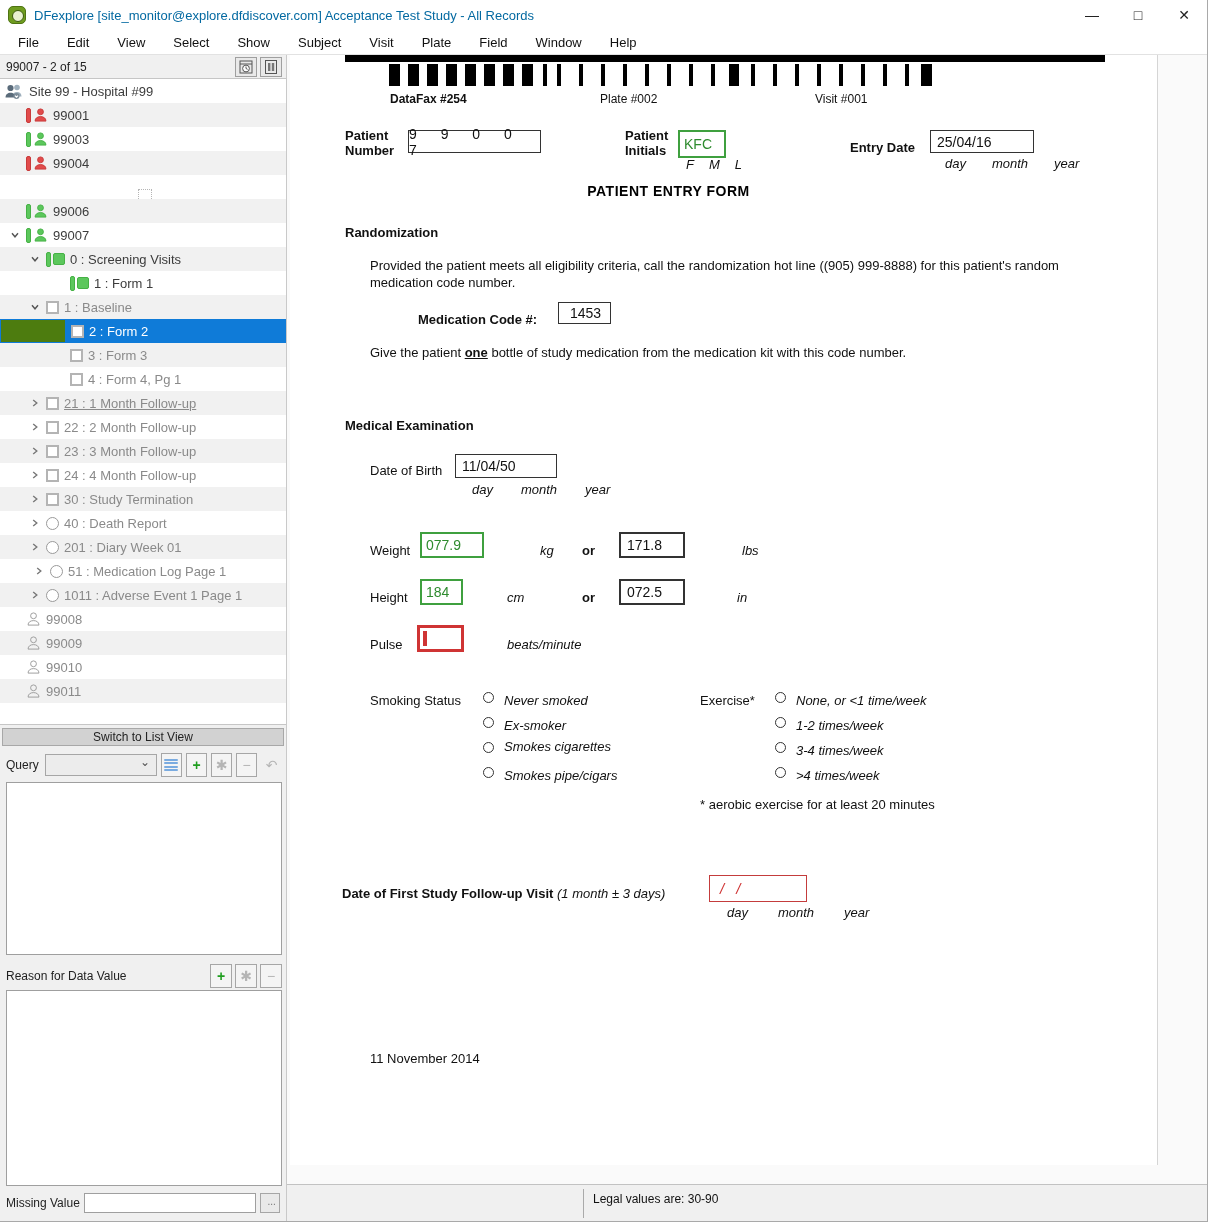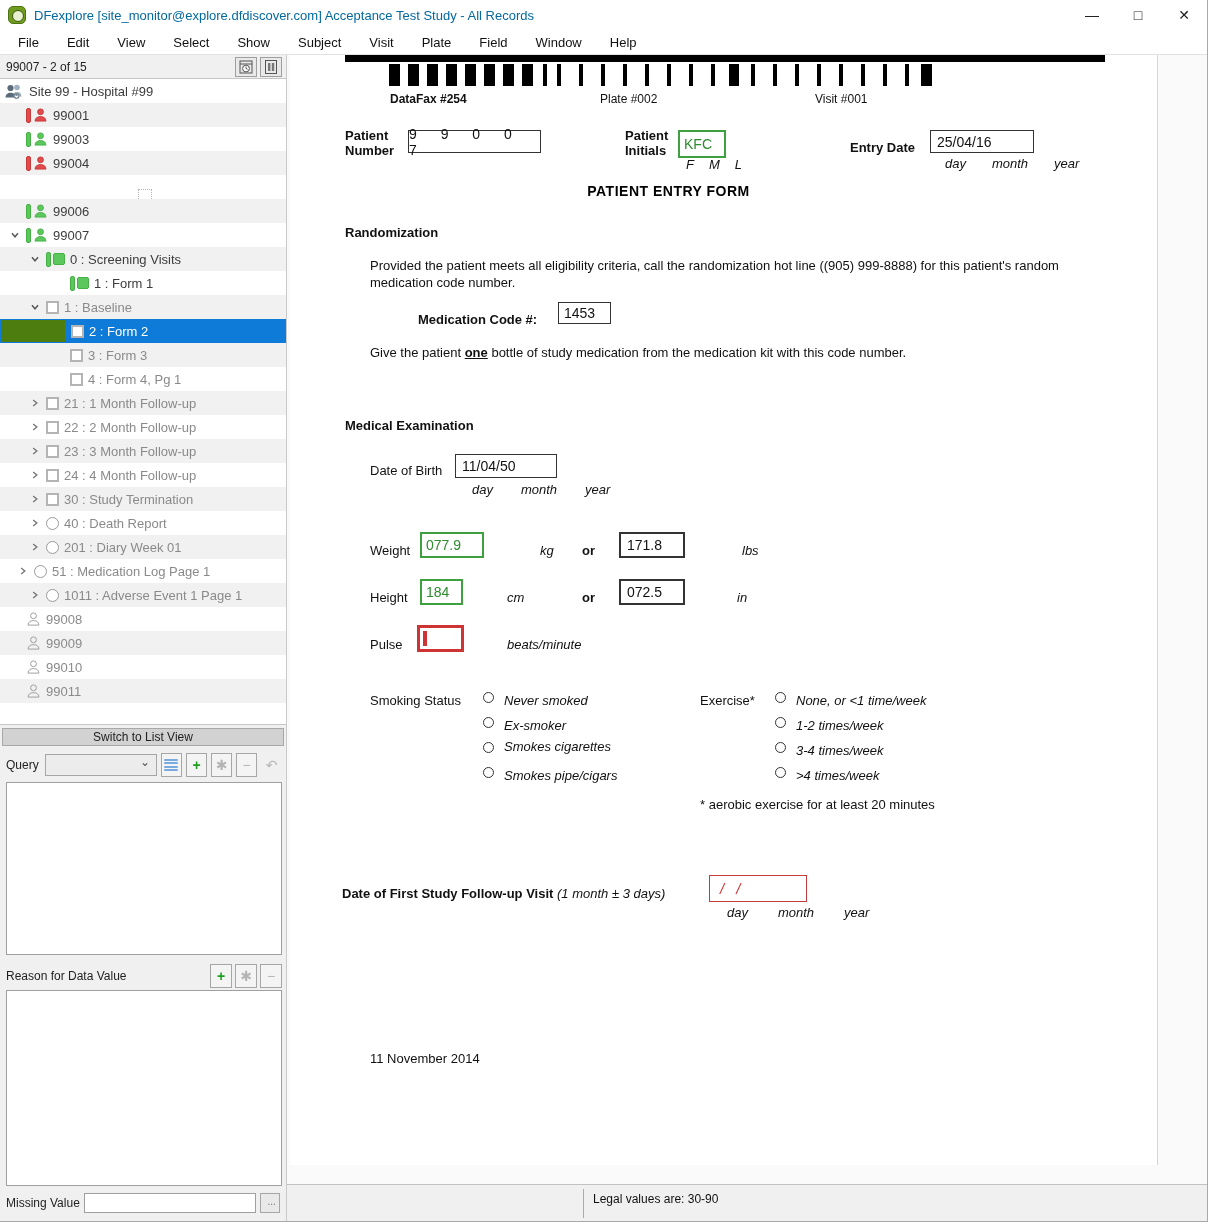--- a/index.html
+++ b/index.html
@@ -275,98 +275,98 @@
               <span style="display:inline-block;width:13px;height:13px;background:#fff;border:2px solid #b4b4b4;"></span>
             </span>
             <span class="tlabel">3 : Form 3</span>
           </div>
           <div class="tree-row muted" style="padding-left: 70px;">
             <span class="ticon">
               <span style="display:inline-block;width:13px;height:13px;background:#fff;border:2px solid #b4b4b4;"></span>
             </span>
             <span class="tlabel">4 : Form 4, Pg 1</span>
           </div>
+          <div class="tree-row stripe muted" style="padding-left: 28px; text-decoration: underline;">
+            <span class="chev">
+              <svg width="10" height="10" viewBox="0 0 10 10">
+                <path d="M3.2 2 L6.8 5 L3.2 8" fill="none" stroke="#777" stroke-width="1.4"></path>
+              </svg>
+            </span>
+            <span class="ticon">
+              <span style="display:inline-block;width:13px;height:13px;background:#fff;border:2px solid #b4b4b4;"></span>
+            </span>
+            <span class="tlabel">21 : 1 Month Follow-up</span>
+          </div>
+          <div class="tree-row muted" style="padding-left: 28px;">
+            <span class="chev">
+              <svg width="10" height="10" viewBox="0 0 10 10">
+                <path d="M3.2 2 L6.8 5 L3.2 8" fill="none" stroke="#777" stroke-width="1.4"></path>
+              </svg>
+            </span>
+            <span class="ticon">
+              <span style="display:inline-block;width:13px;height:13px;background:#fff;border:2px solid #b4b4b4;"></span>
+            </span>
+            <span class="tlabel">22 : 2 Month Follow-up</span>
+          </div>
           <div class="tree-row stripe muted" style="padding-left: 28px;">
             <span class="chev">
               <svg width="10" height="10" viewBox="0 0 10 10">
                 <path d="M3.2 2 L6.8 5 L3.2 8" fill="none" stroke="#777" stroke-width="1.4"></path>
               </svg>
             </span>
             <span class="ticon">
               <span style="display:inline-block;width:13px;height:13px;background:#fff;border:2px solid #b4b4b4;"></span>
             </span>
-            <span class="tlabel">21 : 1 Month Follow-up</span>
+            <span class="tlabel">23 : 3 Month Follow-up</span>
           </div>
           <div class="tree-row muted" style="padding-left: 28px;">
             <span class="chev">
               <svg width="10" height="10" viewBox="0 0 10 10">
                 <path d="M3.2 2 L6.8 5 L3.2 8" fill="none" stroke="#777" stroke-width="1.4"></path>
               </svg>
             </span>
             <span class="ticon">
               <span style="display:inline-block;width:13px;height:13px;background:#fff;border:2px solid #b4b4b4;"></span>
             </span>
-            <span class="tlabel">22 : 2 Month Follow-up</span>
+            <span class="tlabel">24 : 4 Month Follow-up</span>
           </div>
           <div class="tree-row stripe muted" style="padding-left: 28px;">
             <span class="chev">
               <svg width="10" height="10" viewBox="0 0 10 10">
                 <path d="M3.2 2 L6.8 5 L3.2 8" fill="none" stroke="#777" stroke-width="1.4"></path>
               </svg>
             </span>
             <span class="ticon">
               <span style="display:inline-block;width:13px;height:13px;background:#fff;border:2px solid #b4b4b4;"></span>
             </span>
-            <span class="tlabel">23 : 3 Month Follow-up</span>
+            <span class="tlabel">30 : Study Termination</span>
           </div>
           <div class="tree-row muted" style="padding-left: 28px;">
             <span class="chev">
               <svg width="10" height="10" viewBox="0 0 10 10">
                 <path d="M3.2 2 L6.8 5 L3.2 8" fill="none" stroke="#777" stroke-width="1.4"></path>
               </svg>
             </span>
             <span class="ticon">
-              <span style="display:inline-block;width:13px;height:13px;background:#fff;border:2px solid #b4b4b4;"></span>
-            </span>
-            <span class="tlabel">24 : 4 Month Follow-up</span>
+              <span style="display:inline-block;width:13px;height:13px;background:#fff;border:1px solid #9a9a9a;border-radius:50%;"></span>
+            </span>
+            <span class="tlabel">40 : Death Report</span>
           </div>
           <div class="tree-row stripe muted" style="padding-left: 28px;">
             <span class="chev">
               <svg width="10" height="10" viewBox="0 0 10 10">
                 <path d="M3.2 2 L6.8 5 L3.2 8" fill="none" stroke="#777" stroke-width="1.4"></path>
               </svg>
             </span>
             <span class="ticon">
-              <span style="display:inline-block;width:13px;height:13px;background:#fff;border:2px solid #b4b4b4;"></span>
-            </span>
-            <span class="tlabel">30 : Study Termination</span>
-          </div>
-          <div class="tree-row muted" style="padding-left: 28px;">
-            <span class="chev">
-              <svg width="10" height="10" viewBox="0 0 10 10">
-                <path d="M3.2 2 L6.8 5 L3.2 8" fill="none" stroke="#777" stroke-width="1.4"></path>
-              </svg>
-            </span>
-            <span class="ticon">
               <span style="display:inline-block;width:13px;height:13px;background:#fff;border:1px solid #9a9a9a;border-radius:50%;"></span>
             </span>
-            <span class="tlabel">40 : Death Report</span>
-          </div>
-          <div class="tree-row stripe muted" style="padding-left: 28px;">
-            <span class="chev">
-              <svg width="10" height="10" viewBox="0 0 10 10">
-                <path d="M3.2 2 L6.8 5 L3.2 8" fill="none" stroke="#777" stroke-width="1.4"></path>
-              </svg>
-            </span>
-            <span class="ticon">
-              <span style="display:inline-block;width:13px;height:13px;background:#fff;border:1px solid #9a9a9a;border-radius:50%;"></span>
-            </span>
             <span class="tlabel">201 : Diary Week 01</span>
           </div>
-          <div class="tree-row muted" style="padding-left: 16px;">
+          <div class="tree-row muted" style="padding-left: 32px;">
             <span class="chev">
               <svg width="10" height="10" viewBox="0 0 10 10">
                 <path d="M3.2 2 L6.8 5 L3.2 8" fill="none" stroke="#777" stroke-width="1.4"></path>
               </svg>
             </span>
             <span class="ticon">
               <span style="display:inline-block;width:13px;height:13px;background:#fff;border:1px solid #9a9a9a;border-radius:50%;"></span>
             </span>
             <span class="tlabel">51 : Medication Log Page 1</span>
           </div>
@@ -492,21 +492,21 @@
           <span>day</span>
             <span>month</span>
             <span>year</span>
         </div>
 
         <div class="abs bold" style="left:0; right:110px; top:128px; text-align:center; font-size:14px; letter-spacing:0.5px;">PATIENT ENTRY FORM</div>
 
         <div class="abs f13 bold" style="left:55px; top:170px;">Randomization</div>
         <div class="abs f13" style="left:80px; top:202px; width:706px; line-height:17px;">Provided the patient meets all eligibility criteria, call the randomization hot line ((905) 999-8888) for this patient's random medication code number.</div>
         <div class="abs f13 bold" style="left:128px; top:257px;">Medication Code #:</div>
-        <div class="abs field-box" style="left:268px; top:247px; width:53px; height:22px; padding-left:5px;">1453</div>
+        <div class="abs field-box" style="left:268px; top:247px; width:53px; height:22px; padding-left:11px;">1453</div>
         <div class="abs f13" style="left:80px; top:290px;">
           <span>Give the patient </span><span class="bold" style="text-decoration:underline;">one</span><span> bottle of study medication from the medication kit with this code number.</span>
         </div>
 
         <div class="abs f13 bold" style="left:55px; top:363px;">Medical Examination</div>
 
         <div class="abs f13" style="left:80px; top:408px;">Date of Birth</div>
         <div class="abs field-box" style="left:165px; top:399px; width:102px; height:24px; padding-left:6px;">11/04/50</div>
         <div class="abs sub-row" style="left:182px; top:427px; gap:28px;">
           <span>day</span>

